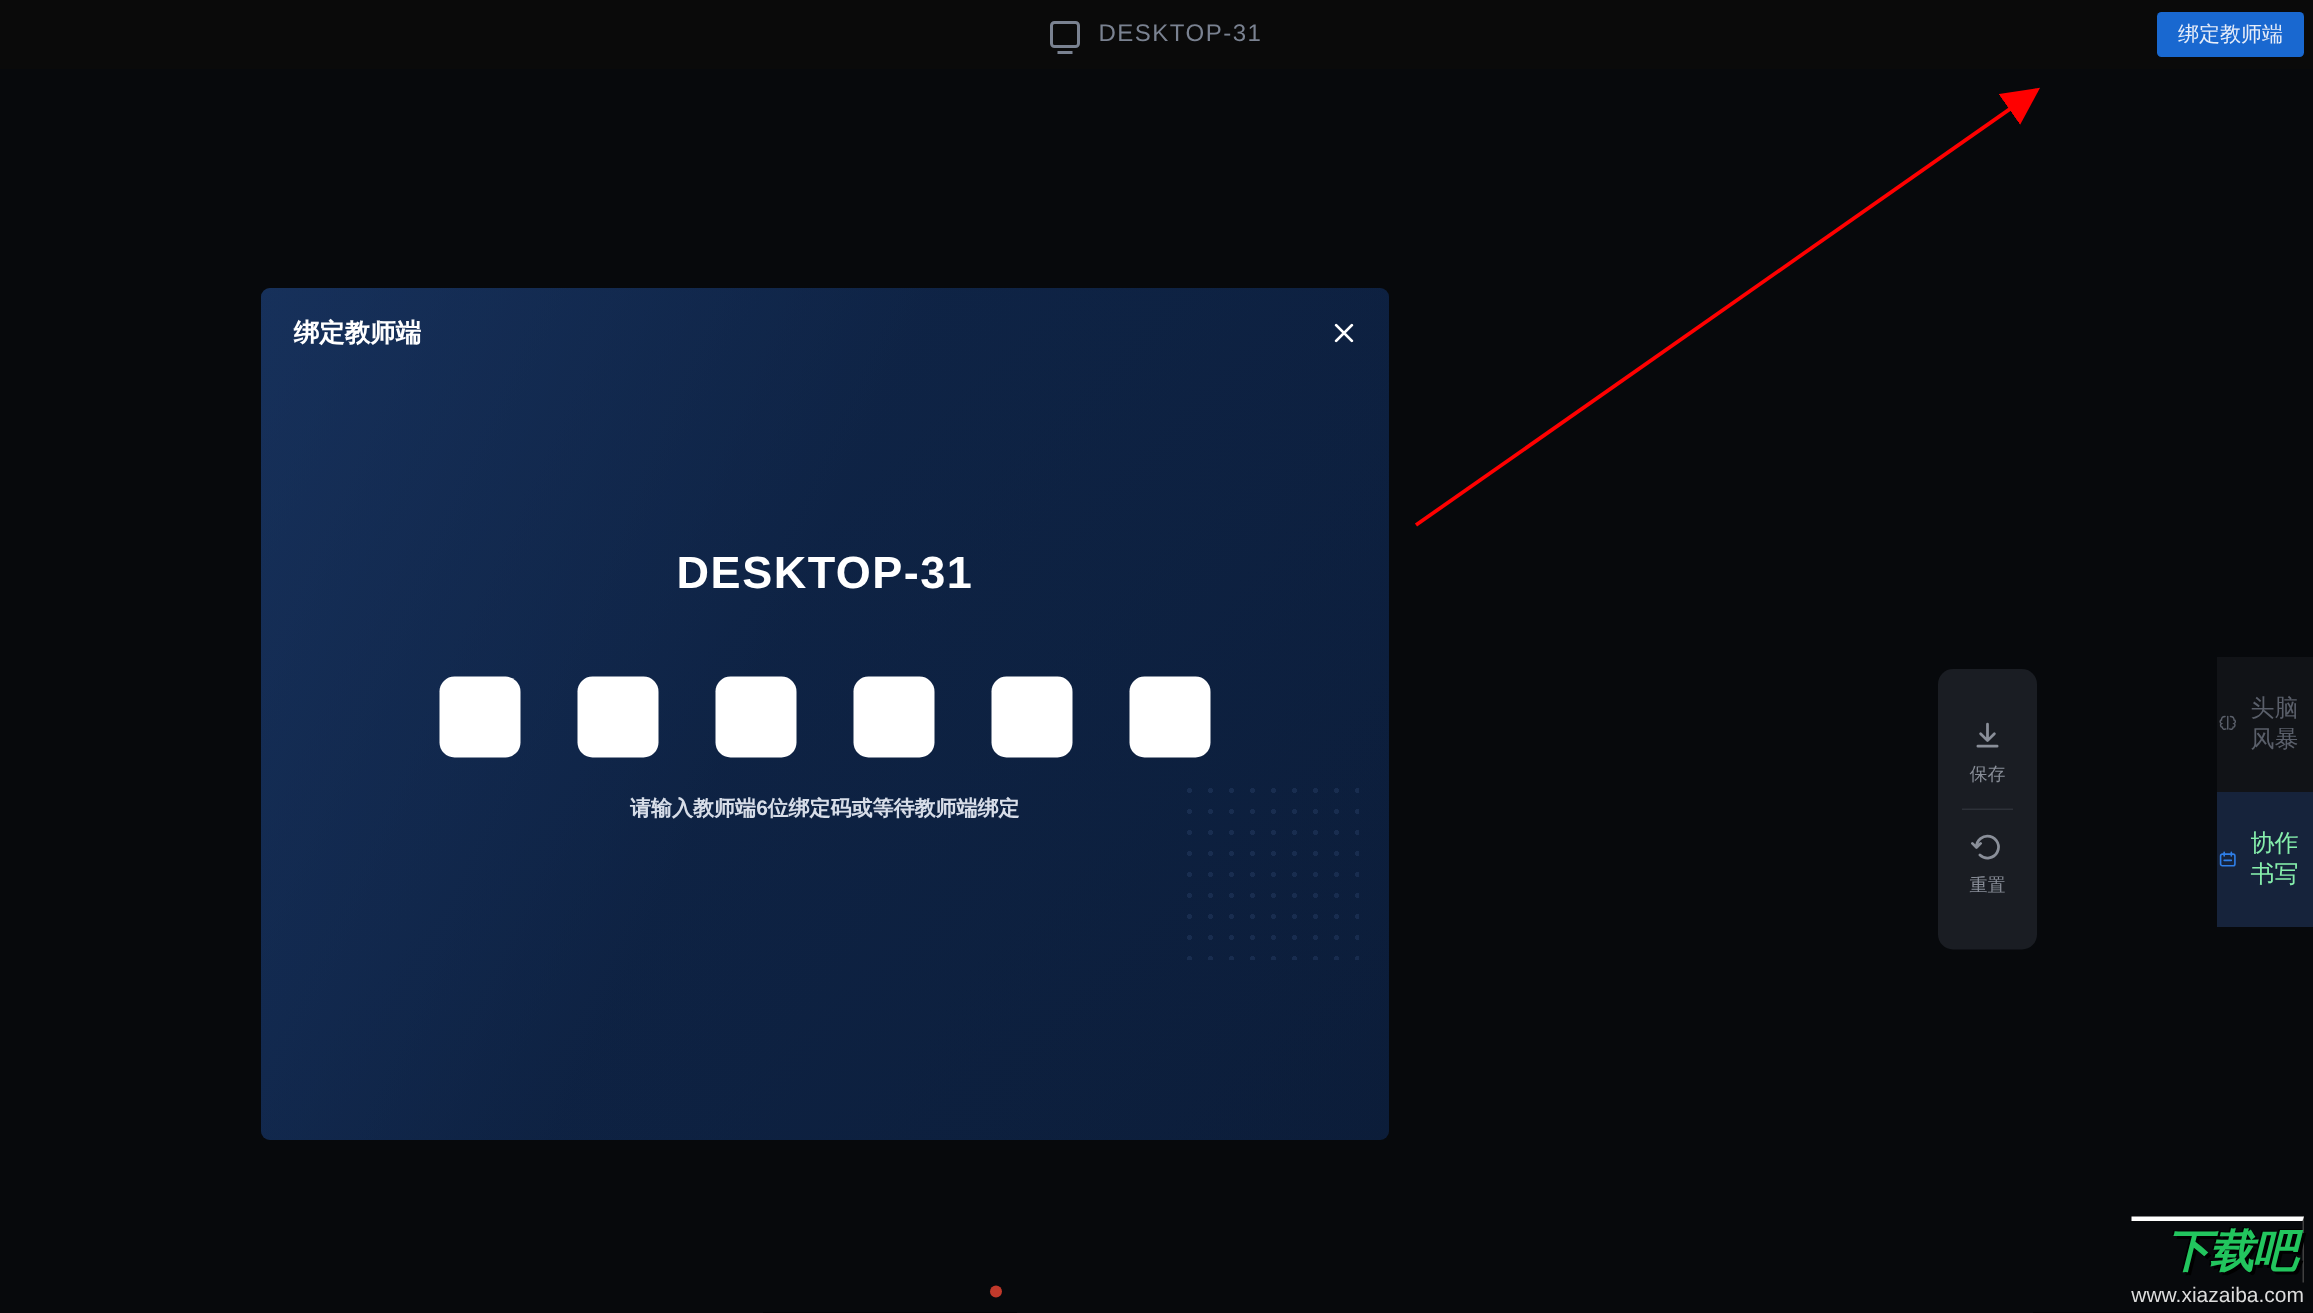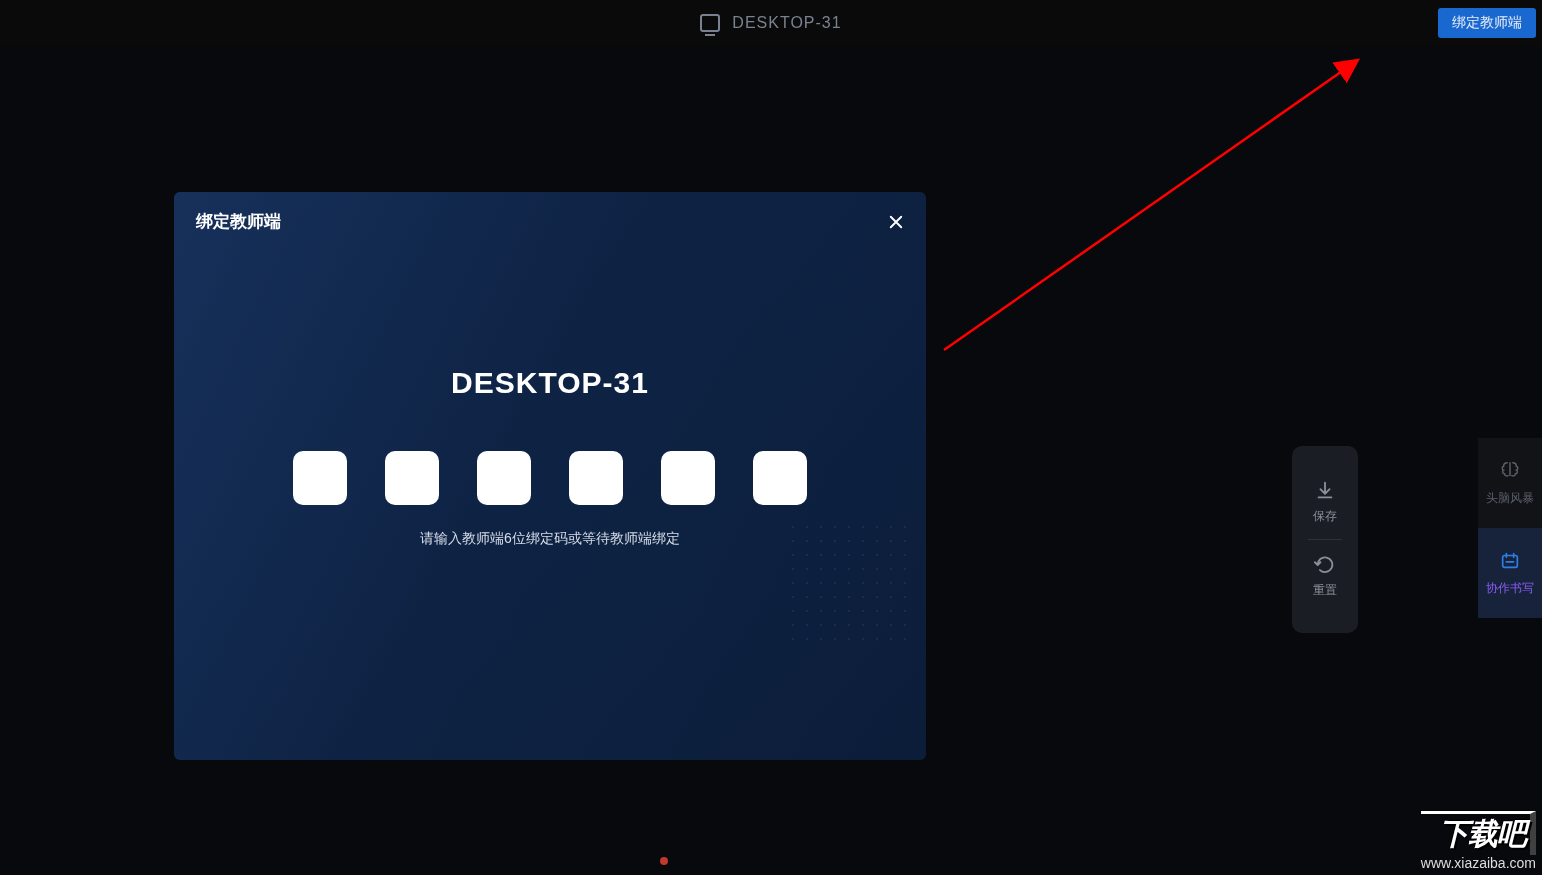--- a/index.html
+++ b/index.html
@@ -107,21 +107,21 @@
     text-align: center;
     font-size: 22px;
     color: #111;
   }
   .modal-hint {
     position: absolute;
     top: 338px; left: 0; right: 0;
     text-align: center;
     font-size: 14px;
     color: #d7dde8;
-    font-weight: 400;
+    font-weight: 700;
   }
   .dots {
     position: absolute;
     right: 20px; bottom: 120px;
     width: 120px; height: 120px;
     opacity: 0.15;
     background-image: radial-gradient(#5a7db8 1.5px, transparent 1.5px);
     background-size: 14px 14px;
   }
 
@@ -167,54 +167,54 @@
   .side-tabs {
     position: absolute;
     right: 0; top: 438px;
     width: 64px;
     display: flex;
     flex-direction: column;
   }
   .side-item {
     height: 90px;
     display: flex;
-    flex-direction: column;
+    flex-direction: row;
     align-items: center;
     justify-content: center;
     gap: 8px;
-    font-size: 12px;
+    font-size: 16px;
     cursor: pointer;
   }
   .side-item.dim { background: #111317; color: #5a5f6a; }
-  .side-item.active { background: #16233b; color: #8b5cf6; }
+  .side-item.active { background: #16233b; color: #86efac; }
 
   
   .page-dot {
     position: absolute;
     left: 660px; bottom: 10px;
     width: 8px; height: 8px;
     border-radius: 50%;
     background: #c0392b;
   }
 
   
   .watermark {
     position: absolute;
     right: 6px; bottom: 4px;
     text-align: right;
   }
   .watermark .big {
     font-size: 30px;
     font-weight: 900;
     font-style: italic;
-    color: #ffffff;
+    color: #22c55e;
     text-shadow: 2px 2px 0 #000, -1px -1px 0 #000;
     letter-spacing: -1px;
     border-top: 3px solid #fff;
-    border-right: 6px solid #404040;
+    border-right: 1px solid #404040;
     padding: 0 4px;
   }
   .watermark .url {
     font-size: 14px;
     color: #ddd;
   }
 
   
   .canvas-area {
     position: absolute;

